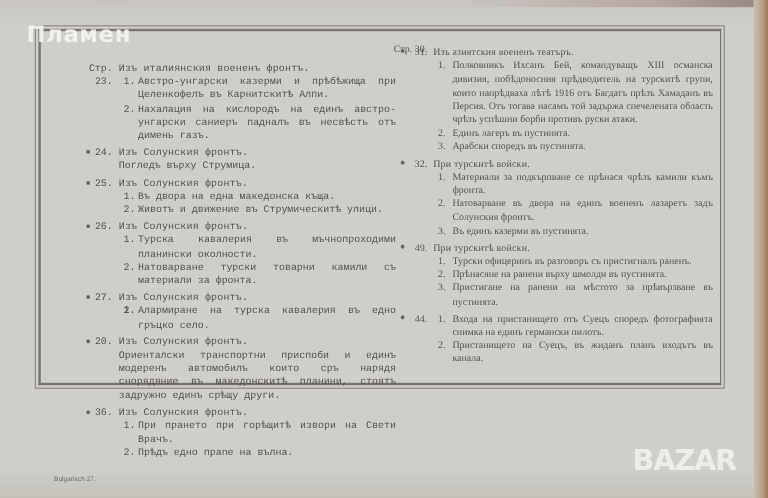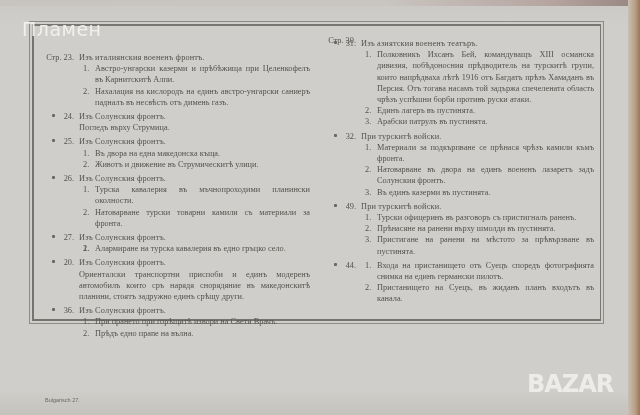--- a/index.html
+++ b/index.html
@@ -14,32 +14,32 @@
   .right-edge { position:absolute; right:0; top:0; width:12px; height:415px;
     background: linear-gradient(90deg, #c9bfb3 0%, #b89f85 60%, #9c7458 100%); }
   .frame {
     position:absolute; left:32px; top:24px; width:458px; height:293px;
     border-left:2px solid #77746f; border-top:2px solid #7a7772;
     border-right:1px solid #7a7772; border-bottom:2px solid #77746f;
     outline:1px solid #8e8b86; outline-offset:2px;
   }
   .frame { width:566px; left:32px; }
   .col { position:absolute; font-size:8.3px; line-height:11.2px; }
-  .col.left { left:40px; top:52px; width:270px; }
+  .col.left { left:60px; top:52px; width:270px;font-family:Liberation Mono, monospace; }
   .col.right { left:322px; top:35px; width:272px; }
   .entry { position:relative; margin-bottom:3px; }
   .num { position:absolute; left:0; width:34px; text-align:right; }
   .bullet { position:absolute; left:12px; top:3px; width:3px; height:3px; background:#6a6661; border-radius:1px; }
   .body { margin-left:39px; }
   .item { position:relative; padding-left:16px; }
   .item .ino { position:absolute; left:4px; top:0; }
   .title { letter-spacing:.15px; }
   .justify { text-align:justify; }
   .footer { position:absolute; left:45px; top:397px; font-size:5.5px; color:#6d6964; font-family:"Liberation Sans", sans-serif; }
-  .watermark { position:absolute; left:22px; top:18px; font-family:"DejaVu Sans", sans-serif; font-weight:normal;
+  .watermark { position:absolute; left:22px; top:18px; font-family:"DejaVu Sans", sans-serif; font-weight:bold;
     font-size:19px; color:#f4f3f0; letter-spacing:.5px; opacity:.92; }
   .logo { position:absolute; left:527px; top:370px; font-family:"DejaVu Sans", sans-serif; font-weight:bold;
     font-size:24px; color:#f1f0ec; letter-spacing:-1px; opacity:.9; }
 </style>
 </head>
 <body>
 
 <div class="top-shadow"></div>
 <div class="right-edge"></div>
 <div class="frame"></div>
@@ -110,21 +110,21 @@
     <div class="entry">
       <span class="num">Стр. 30.</span>
     </div>
     <div class="entry">
       <span class="bullet"></span>
       <span class="num">31.</span>
       <div class="body">
         <div class="title">Изъ азиятския воененъ театъръ.</div>
         <div class="item justify"><span class="ino">1.</span><span>Полковникъ Ихсанъ Бей, командуващъ XIII османска дивизия, побѣдоносния прѣдводитель на турскитѣ групи, които напрѣдваха лѣтѣ 1916 отъ Багдатъ прѣзъ Хамаданъ въ Персия. Отъ тогава насамъ той задържа спечелената область чрѣзъ успѣшни борби противъ руски атаки.</span></div>
         <div class="item justify"><span class="ino">2.</span><span>Единъ лагеръ въ пустинята.</span></div>
-        <div class="item justify"><span class="ino">3.</span><span>Арабски патрулъ въ пустинята.</span></div>
+        <div class="item justify"><span class="ino">3.</span><span>Арабски споредъ въ пустинята.</span></div>
       </div>
     </div>
     <div class="entry">
       <span class="bullet"></span>
       <span class="num">32.</span>
       <div class="body">
         <div class="title">При турскитѣ войски.</div>
         <div class="item justify"><span class="ino">1.</span><span>Материали за подкърпване се прѣнася чрѣзъ камили къмъ фронта.</span></div>
         <div class="item justify"><span class="ino">2.</span><span>Натоварване въ двора на единъ воененъ лазаретъ задъ Солунския фронтъ.</span></div>
         <div class="item justify"><span class="ino">3.</span><span>Въ единъ казерми въ пустинята.</span></div>

